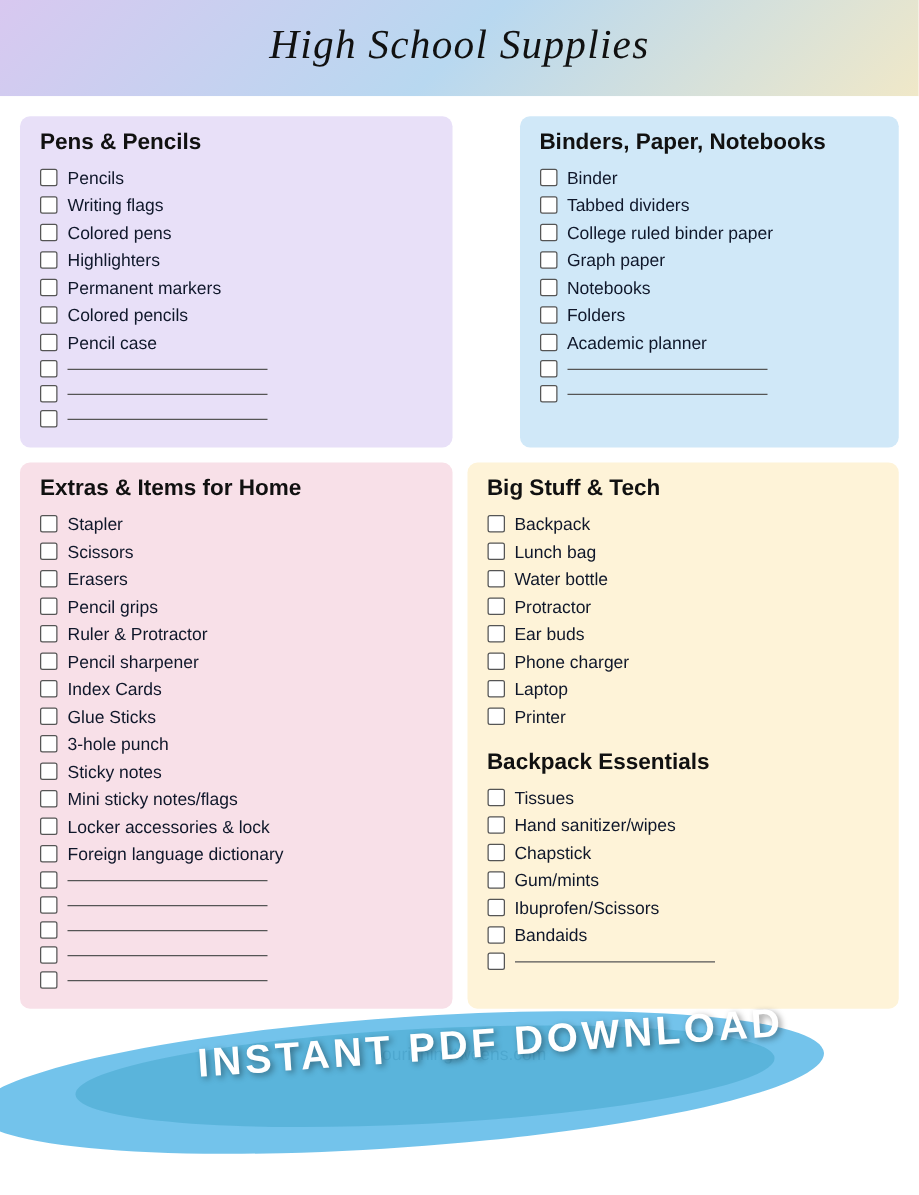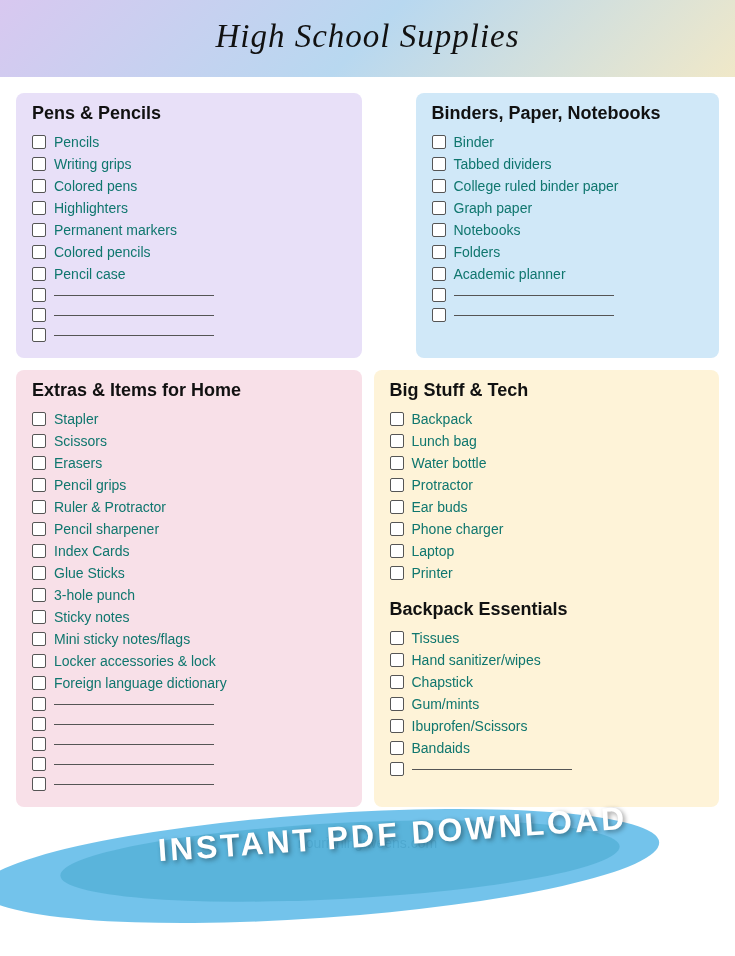--- a/index.html
+++ b/index.html
@@ -77,21 +77,21 @@
     .checklist {
       list-style: none;
       padding: 0;
     }
 
     .checklist-item {
       display: flex;
       align-items: center;
       margin-bottom: 6px;
       font-size: 14px;
-      color: #0f766e;
+      color: #0f172a;
     }
 
     .checkbox {
       width: 14px;
       height: 14px;
       border: 1.5px solid #555;
       border-radius: 2px;
       margin-right: 8px;
       flex-shrink: 0;
       background: #fff;
@@ -140,21 +140,21 @@
 
   <div class="section section-pens">
     <div class="section-title">Pens &amp; Pencils</div>
     <ul class="checklist">
       <li class="checklist-item">
         <div class="checkbox"></div>
         <span>Pencils</span>
       </li>
       <li class="checklist-item">
         <div class="checkbox"></div>
-        <span>Writing grips</span>
+        <span>Writing flags</span>
       </li>
       <li class="checklist-item">
         <div class="checkbox"></div>
         <span>Colored pens</span>
       </li>
       <li class="checklist-item">
         <div class="checkbox"></div>
         <span>Highlighters</span>
       </li>
       <li class="checklist-item">

